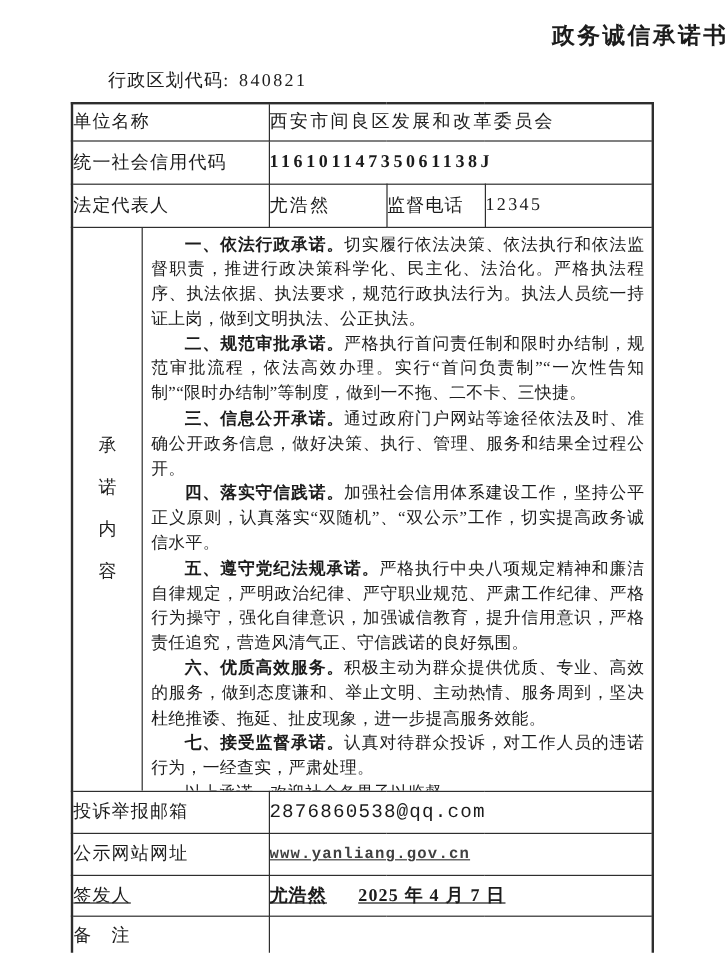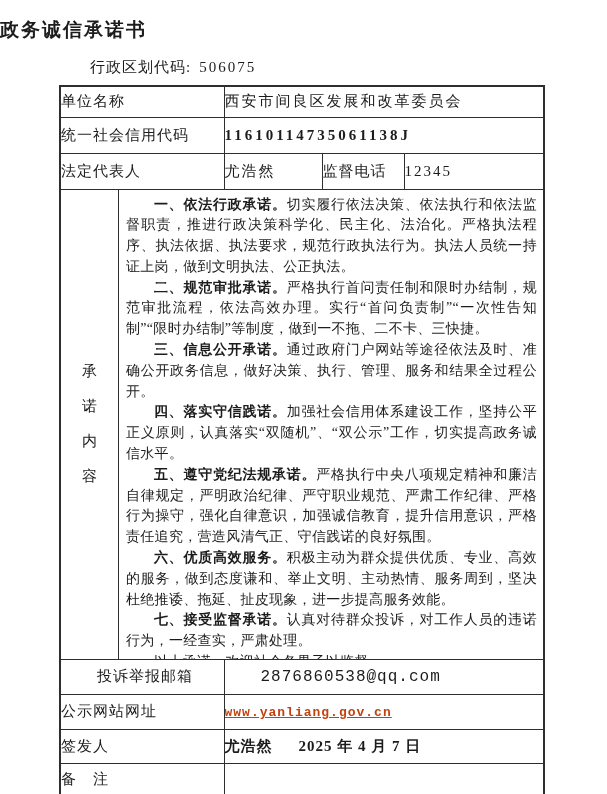--- a/index.html
+++ b/index.html
@@ -6,21 +6,21 @@
   html, body { background: #ffffff; }
   body {
     width: 607px; height: 794px;
     font-family: "Liberation Serif", "DejaVu Serif", serif;
     color: #1c1c1c;
     overflow: hidden;
   }
   .page { width: 607px; height: 794px; position: relative; background: #fff; }
 
   .doc-title {
-    text-align: left;
+    text-align: right;
     font-size: 19px;
     font-weight: bold;
     letter-spacing: 2px;
     padding-top: 17px;
   }
 
   .admin-code {
     margin: 15px 0 8px 90px;
     font-size: 15px;
     letter-spacing: 1px;
@@ -40,23 +40,23 @@
     vertical-align: middle;
     overflow: hidden;
   }
   td.lbl { letter-spacing: 1px; }
   td.val { text-align: left; letter-spacing: 2px; }
 
   tr.r-unit td   { height: 31px; }
   tr.r-code td   { height: 36px; }
   tr.r-rep td    { height: 36px; }
   tr.r-content td{ height: 469px; padding: 0; }
-  tr.r-email td  { height: 35px; padding-left: 36px; }
+  tr.r-email td  { height: 35px; }
   tr.r-site td   { height: 35px; }
-  tr.r-sign td   { height: 34px; }
+  tr.r-sign td   { height: 34px; text-decoration: underline; }
   tr.r-note td   { height: 33px; }
 
   .code-value { letter-spacing: 3px; font-size: 15px; font-weight: bold; }
 
   .content-wrap { display: flex; width: 100%; height: 469px; }
   .content-label {
     width: 58px; flex: 0 0 58px;
     border-right: 1.5px solid #2e2e2e;
     display: flex; flex-direction: column;
     justify-content: center; align-items: center;
@@ -80,34 +80,34 @@
 
   .mono-val {
     font-family: "Liberation Mono", "DejaVu Sans Mono", monospace;
     font-size: 16px; letter-spacing: 1px;
   }
   .site-link {
     font-family: "Liberation Mono", "DejaVu Sans Mono", monospace;
     font-size: 13px; font-weight: bold;
     letter-spacing: 1px;
     text-decoration: underline;
-    color: #c2410c;
+    color: #404040;
   }
   .signer-val { font-weight: bold; letter-spacing: 1px; }
   .signer-val .sign-date { margin-left: 26px; }
 </style>
 </head>
 <body>
 
 <div class="page">
 
   <h1 class="doc-title">政务诚信承诺书</h1>
 
   <div class="admin-code">
-    <span>行政区划代码:</span><span class="code-val">506075</span>
+    <span>行政区划代码:</span><span class="code-val">840821</span>
   </div>
 
   <table class="form">
     <colgroup>
       <col style="width:164px">
         <col style="width:98px">
         <col style="width:82px">
         <col style="width:140px">
     </colgroup>
 

